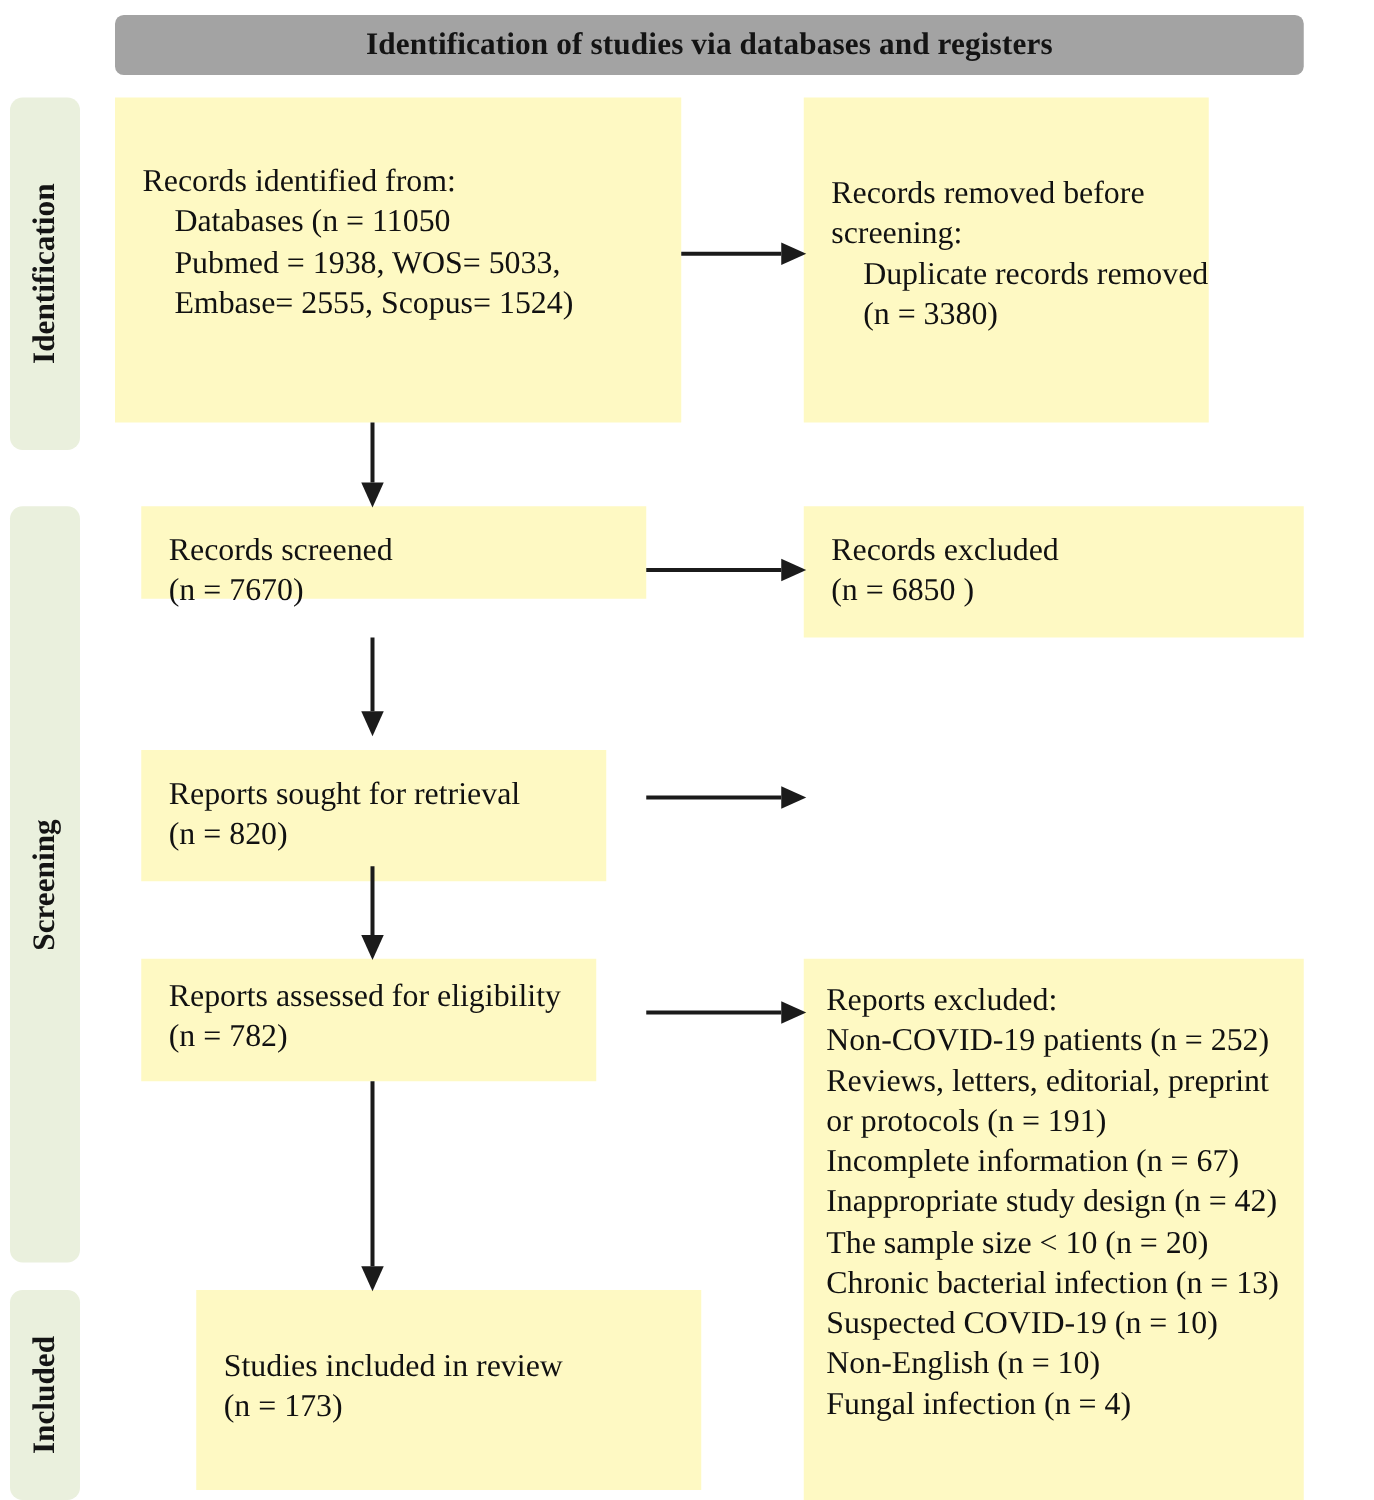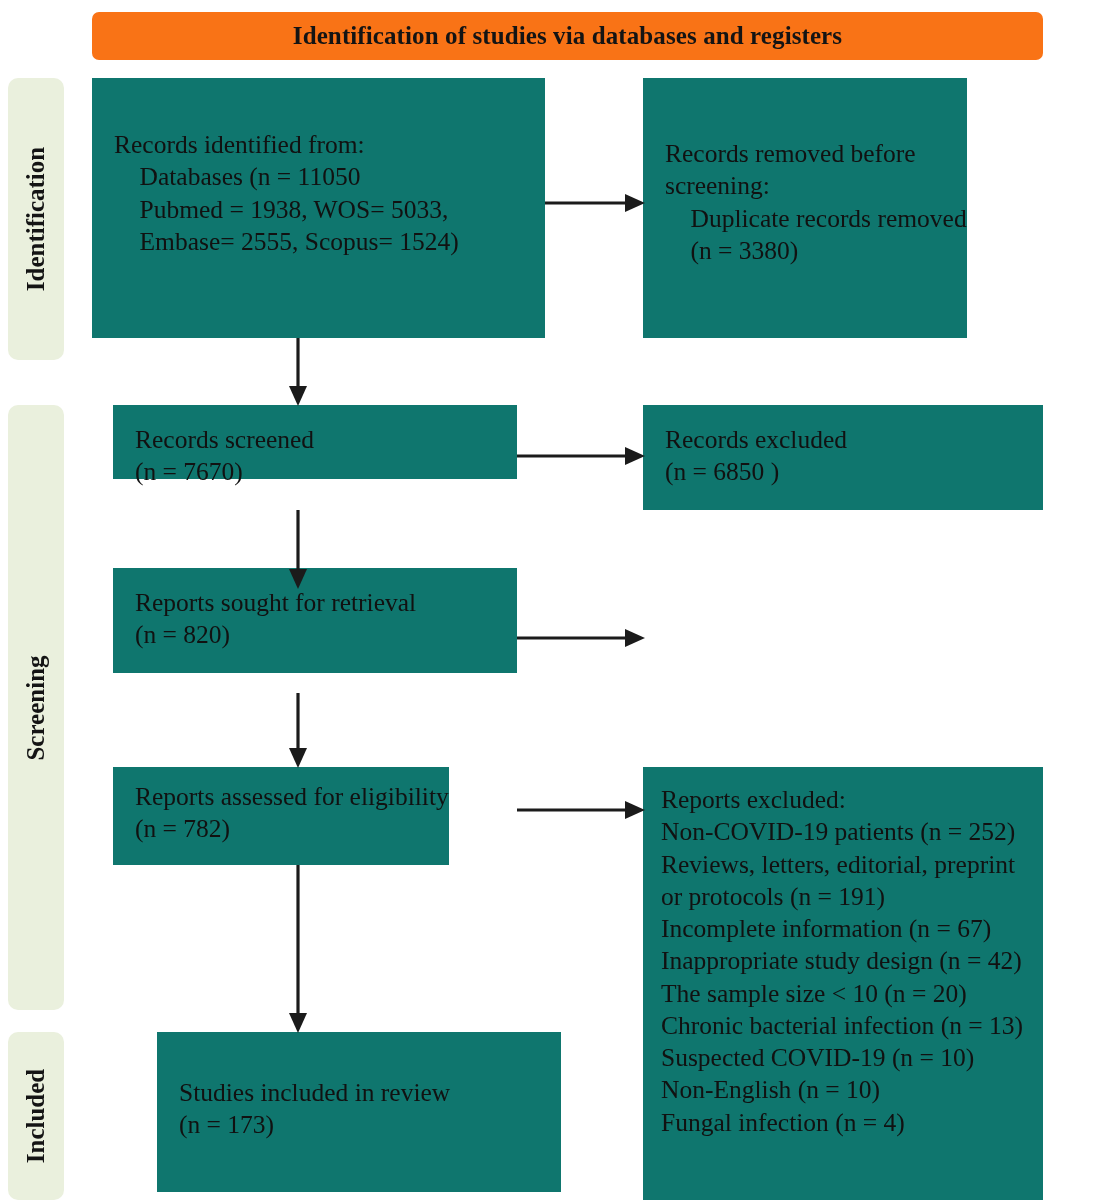--- a/index.html
+++ b/index.html
@@ -19,21 +19,21 @@
     background: #ffffff;
   }
 
   
   .title-banner {
     position: absolute;
     left: 92px;
     top: 12px;
     width: 951px;
     height: 48px;
-    background: #f97316;
+    background: #a3a3a3;
     border-radius: 7px;
     display: flex;
     align-items: center;
     justify-content: center;
     font-weight: bold;
     font-size: 25px;
     color: #141414;
     letter-spacing: 0.1px;
   }
 
@@ -56,21 +56,21 @@
     font-size: 25px;
     color: #141414;
   }
   #stage-identification { top: 78px;  height: 282px; }
   #stage-screening     { top: 405px; height: 605px; }
   #stage-included      { top: 1032px; height: 168px; }
 
   
   .box {
     position: absolute;
-    background: #0f766e;
+    background: #fef9c3;
     box-sizing: border-box;
     padding: 0;
   }
   .box .box-text {
     font-size: 25.5px;
     line-height: 1.27;
     color: #111111;
     white-space: pre-wrap;
   }
 
@@ -82,28 +82,28 @@
   #box-records-removed .box-text { position:absolute; left: 22px; top: 60px; }
 
   
   #box-records-screened  { left: 113px; top: 405px; width: 404px; height: 74px; }
   #box-records-screened .box-text { position:absolute; left: 22px; top: 19px; }
 
   #box-records-excluded  { left: 643px; top: 405px; width: 400px; height: 105px; }
   #box-records-excluded .box-text { position:absolute; left: 22px; top: 19px; }
 
   
-  #box-reports-sought    { left: 113px; top: 568px; width: 404px; height: 105px; }
+  #box-reports-sought    { left: 113px; top: 600px; width: 372px; height: 105px; }
   #box-reports-sought .box-text { position:absolute; left: 22px; top: 19px; }
 
   #box-reports-not-retrieved { left: 643px; top: 588px; width: 400px; height: 105px; }
   #box-reports-not-retrieved .box-text { position:absolute; left: 22px; top: 19px; }
 
   
-  #box-reports-assessed  { left: 113px; top: 767px; width: 336px; height: 98px; }
+  #box-reports-assessed  { left: 113px; top: 767px; width: 364px; height: 98px; }
   #box-reports-assessed .box-text { position:absolute; left: 22px; top: 14px; }
 
   #box-reports-excluded  { left: 643px; top: 767px; width: 400px; height: 452px; }
   #box-reports-excluded .box-text { position:absolute; left: 18px; top: 17px; line-height: 1.265; }
 
   
   #box-studies-included  { left: 113px; top: 1032px; width: 404px; height: 160px; margin-left: 44px; }
   #box-studies-included .box-text { position:absolute; left: 22px; top: 45px; }
 
   

